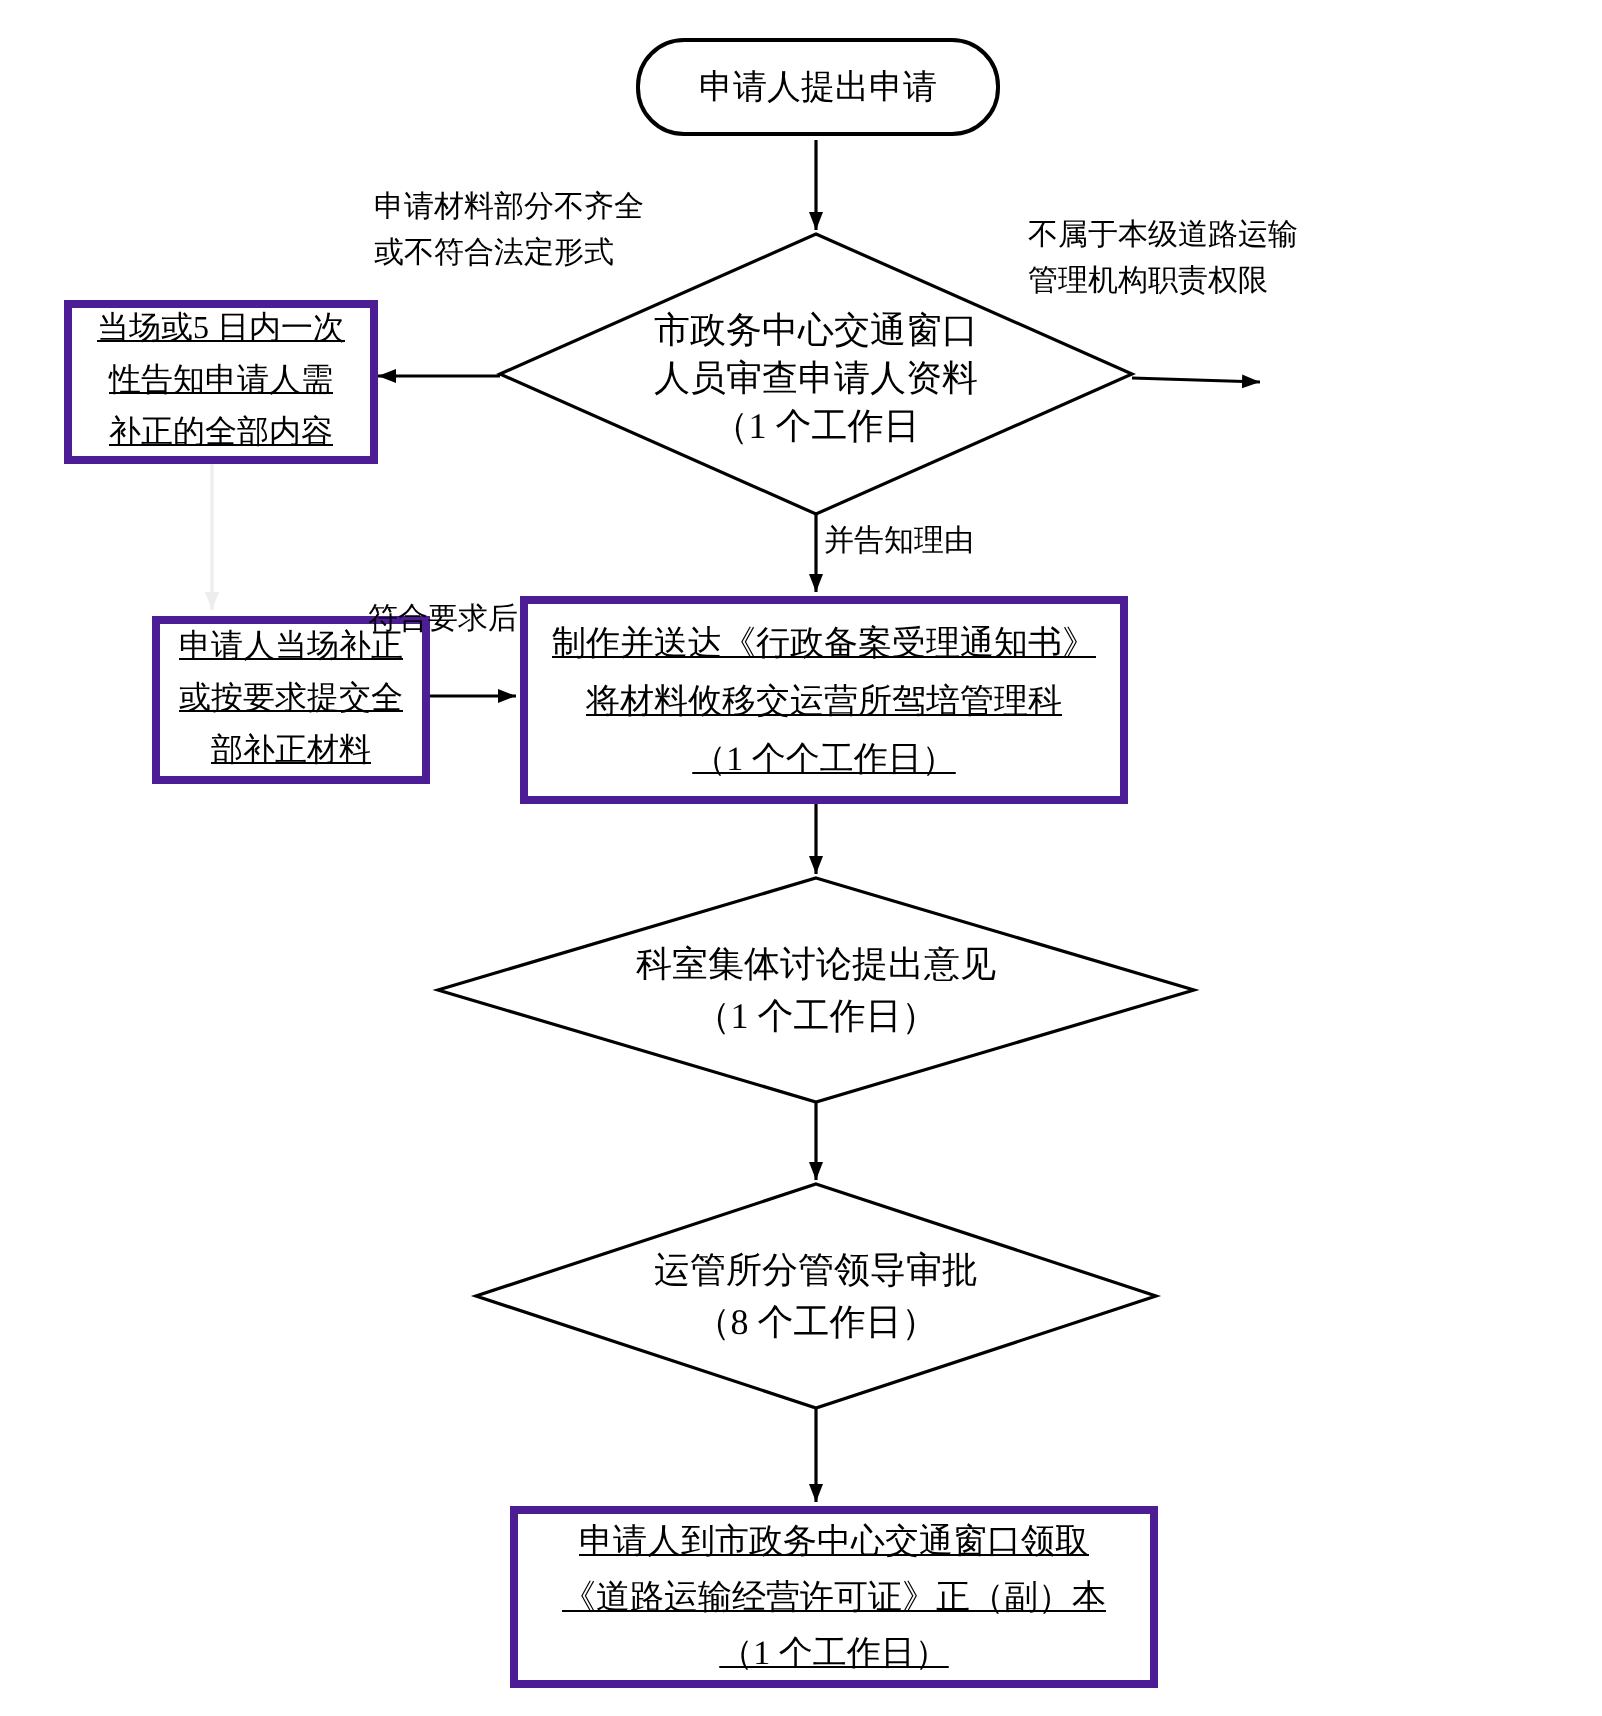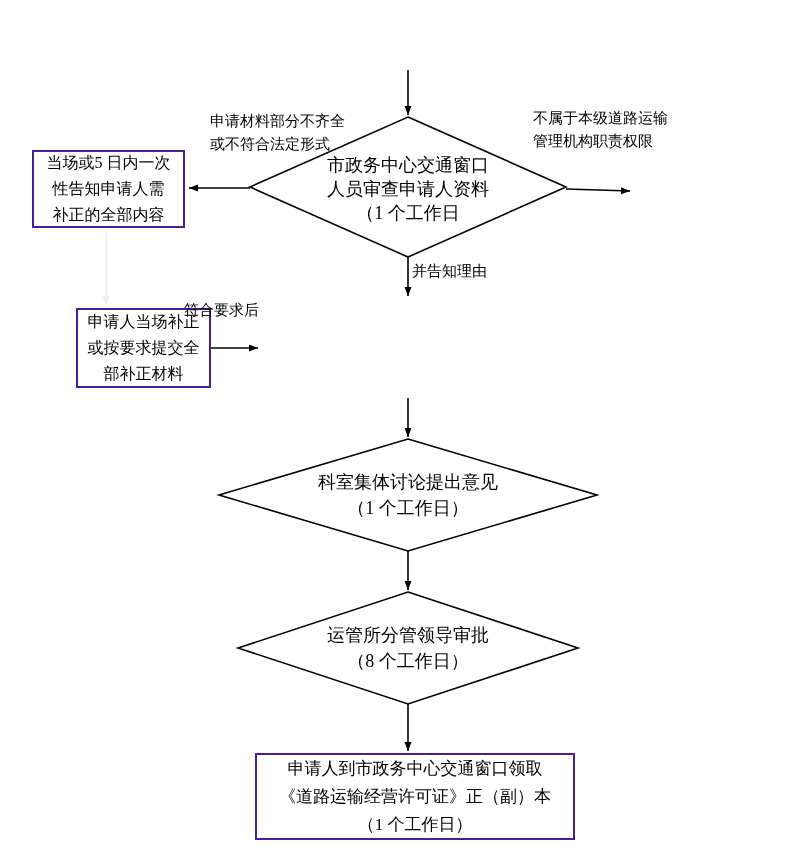--- a/index.html
+++ b/index.html
@@ -24,22 +24,23 @@
     justify-content: center;
     text-align: center;
     background: #ffffff;
   }
   .terminator {
     border: 2px solid #000000;
     font-size: 17px;
     line-height: 25px;
   }
   .rect-box {
-    border: 2px solid #4c1d95;
+    border: 4px solid #4c1d95;
     font-size: 17px;
+    text-decoration: underline;
   }
   .diamond-text {
     background: transparent;
     font-size: 18px;
     line-height: 24px;
   }
   .edge-label {
     font-size: 15px;
     line-height: 23px;
     text-align: left;
@@ -70,44 +71,50 @@
     <line x1="250" y1="188" x2="189" y2="188" stroke="#000000" stroke-width="1.6" marker-end="url(#ah)"></line>
     <line x1="566" y1="189" x2="630" y2="191" stroke="#000000" stroke-width="1.6" marker-end="url(#ah)"></line>
     <line x1="408" y1="257" x2="408" y2="296" stroke="#000000" stroke-width="1.6" marker-end="url(#ah)"></line>
     <line x1="106" y1="231" x2="106" y2="305" stroke="#ededed" stroke-width="1.6" marker-end="url(#ah-faint)"></line>
     <line x1="177" y1="348" x2="258" y2="348" stroke="#000000" stroke-width="1.6" marker-end="url(#ah)"></line>
     <line x1="408" y1="398" x2="408" y2="437" stroke="#000000" stroke-width="1.6" marker-end="url(#ah)"></line>
     <line x1="408" y1="551" x2="408" y2="590" stroke="#000000" stroke-width="1.6" marker-end="url(#ah)"></line>
     <line x1="408" y1="704" x2="408" y2="751" stroke="#000000" stroke-width="1.6" marker-end="url(#ah)"></line>
   </svg>
 
+  <div class="node terminator" style="left:318px; top:19px; width:178px; height:45px; border-radius:24px;">
+    <span>申请人提出申请</span>
+  </div>
 
   <div class="node diamond-text" style="left:288px; top:148px; width:240px; height:82px;">市政务中心交通窗口
 人员审查申请人资料
 （1 个工作日</div>
 
-  <div class="edge-label" style="left:187px; top:110px; width:175px;margin-left:23px;">申请材料部分不齐全
+  <div class="edge-label" style="left:187px; top:93px; width:175px;">申请材料部分不齐全
 或不符合法定形式</div>
 
-  <div class="edge-label" style="left:533px; top:107px; width:185px;">不属于本级道路运输
+  <div class="edge-label" style="left:514px; top:107px; width:185px;">不属于本级道路运输
 管理机构职责权限</div>
 
   <div class="node rect-box small-lh" style="left:32px; top:150px; width:149px; height:74px; font-size:16px;">当场或5 日内一次
 性告知申请人需
 补正的全部内容</div>
 
 
   <div class="edge-label" style="left:412px; top:260px; width:80px;">并告知理由</div>
 
   <div class="node rect-box small-lh" style="left:40px; top:308px; width:131px; height:76px; font-size:16px;margin-left:36px;">申请人当场补正
 或按要求提交全
 部补正材料</div>
 
   <div class="edge-label" style="left:184px; top:299px; width:85px;">符合要求后</div>
 
+  <div class="node rect-box big-lh" style="left:260px; top:298px; width:296px; height:96px;">制作并送达《行政备案受理通知书》
+将材料攸移交运营所驾培管理科
+（1 个个工作日）</div>
 
   <div class="node diamond-text" style="left:298px; top:469px; width:220px; height:52px; line-height:26px;">科室集体讨论提出意见
 （1 个工作日）</div>
 
   <div class="node diamond-text" style="left:298px; top:622px; width:220px; height:52px; line-height:26px;">运管所分管领导审批
 （8 个工作日）</div>
 
   <div class="node rect-box" style="left:255px; top:753px; width:316px; height:83px; line-height:28px;">申请人到市政务中心交通窗口领取
 《道路运输经营许可证》正（副）本
 （1 个工作日）</div>

